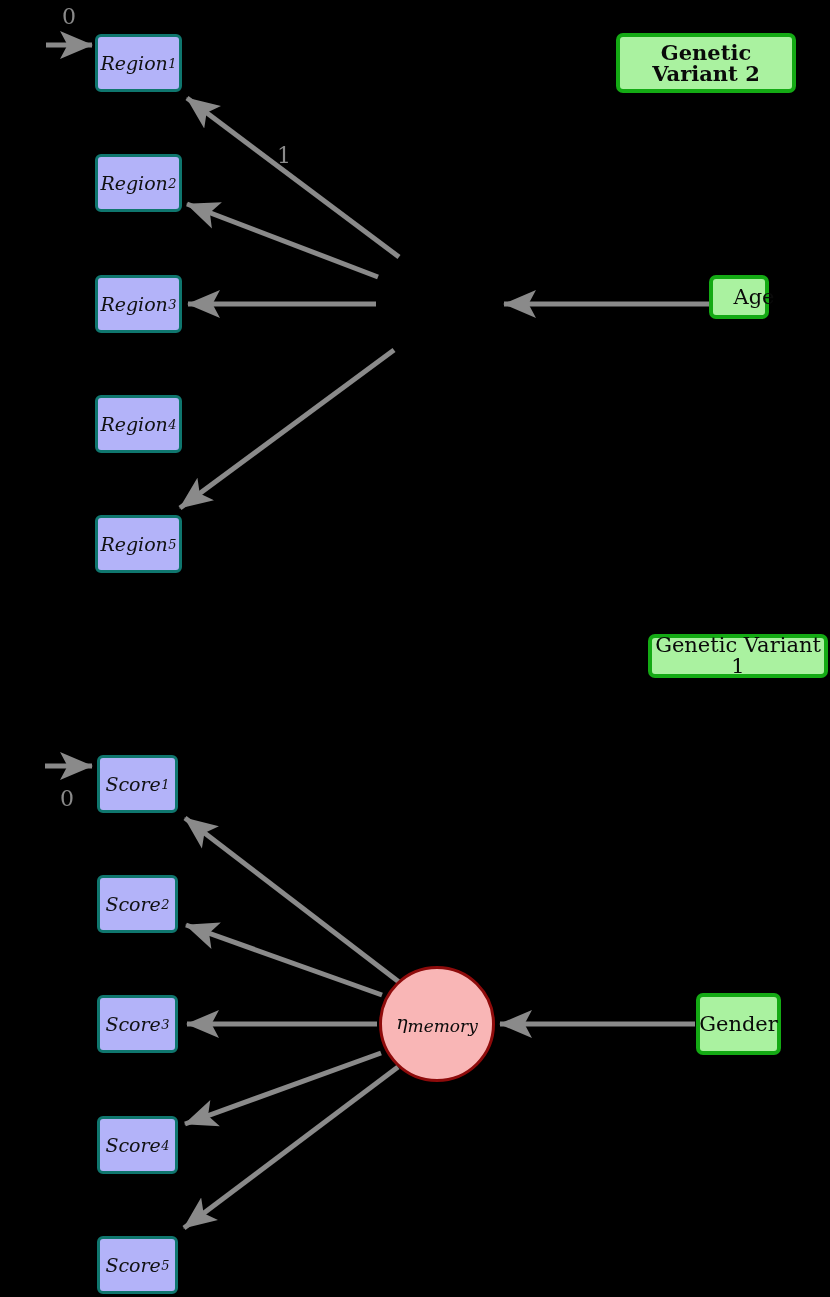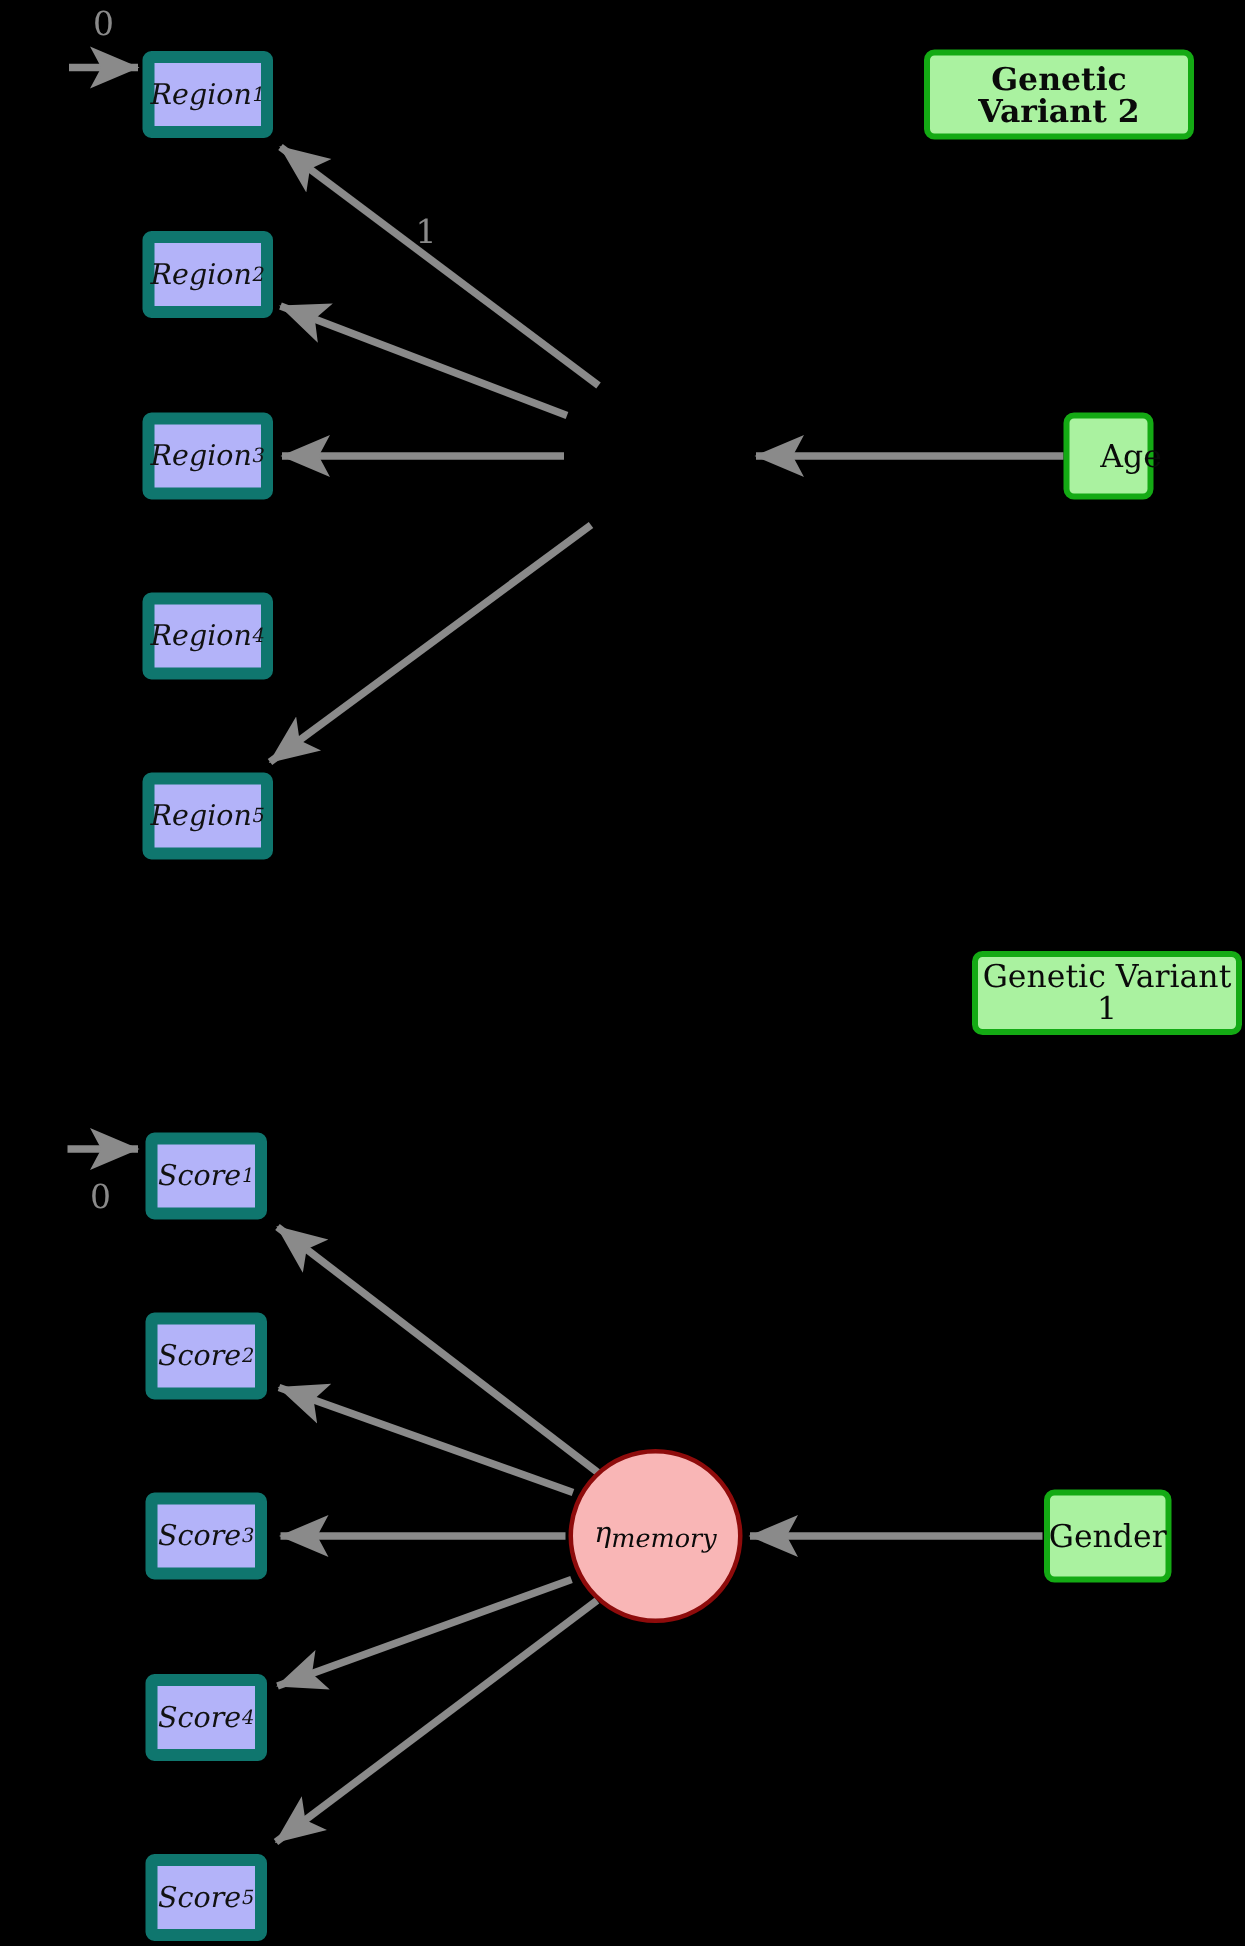--- a/index.html
+++ b/index.html
@@ -27,21 +27,21 @@
     position: absolute;
     box-sizing: border-box;
     display: flex;
     align-items: center;
     justify-content: center;
     text-align: center;
     line-height: 1;
   }
   .obs-box {
     background: #b3b3f9;
-    border: 8px solid #0f766e;
+    border: 3px solid #0f766e;
     border-radius: 6px;
     color: #111111;
     font-style: italic;
     font-size: 19px;
   }
   .obs-box .sub {
     font-size: 13px;
     font-style: italic;
     vertical-align: -0.28em;
     margin-left: 0.5px;
@@ -130,28 +130,28 @@
   <div class="node obs-box" style="left:95px; top:395px; width:87px; height:58px;">
     <span>Region</span>
       <span class="sub">4</span>
   </div>
   <div class="node obs-box" style="left:95px; top:515px; width:87px; height:58px;">
     <span>Region</span>
       <span class="sub">5</span>
   </div>
 
 
-  <div class="node cov-box" style="left:709px; top:275px; width:60px; height:58px;padding-left:30px;">
+  <div class="node cov-box" style="left:709px; top:275px; width:60px; height:44px;padding-left:30px;">
     <span>Age</span>
   </div>
 
   <div class="node cov-box" style="left:616px; top:33px; width:180px; height:60px;font-weight:bold;">
     <span>Genetic Variant 2</span>
   </div>
-  <div class="node cov-box" style="left:648px; top:634px; width:180px; height:56px;">
+  <div class="node cov-box" style="left:648px; top:634px; width:180px; height:44px;">
     <span>Genetic Variant 1</span>
   </div>
 
   <div class="edge-label" style="left:62px; top:6px;">0</div>
   <div class="edge-label" style="left:277px; top:145px;">1</div>
 
   <div class="node obs-box" style="left:97px; top:755px; width:81px; height:58px;">
     <span>Score</span>
       <span class="sub">1</span>
   </div>

